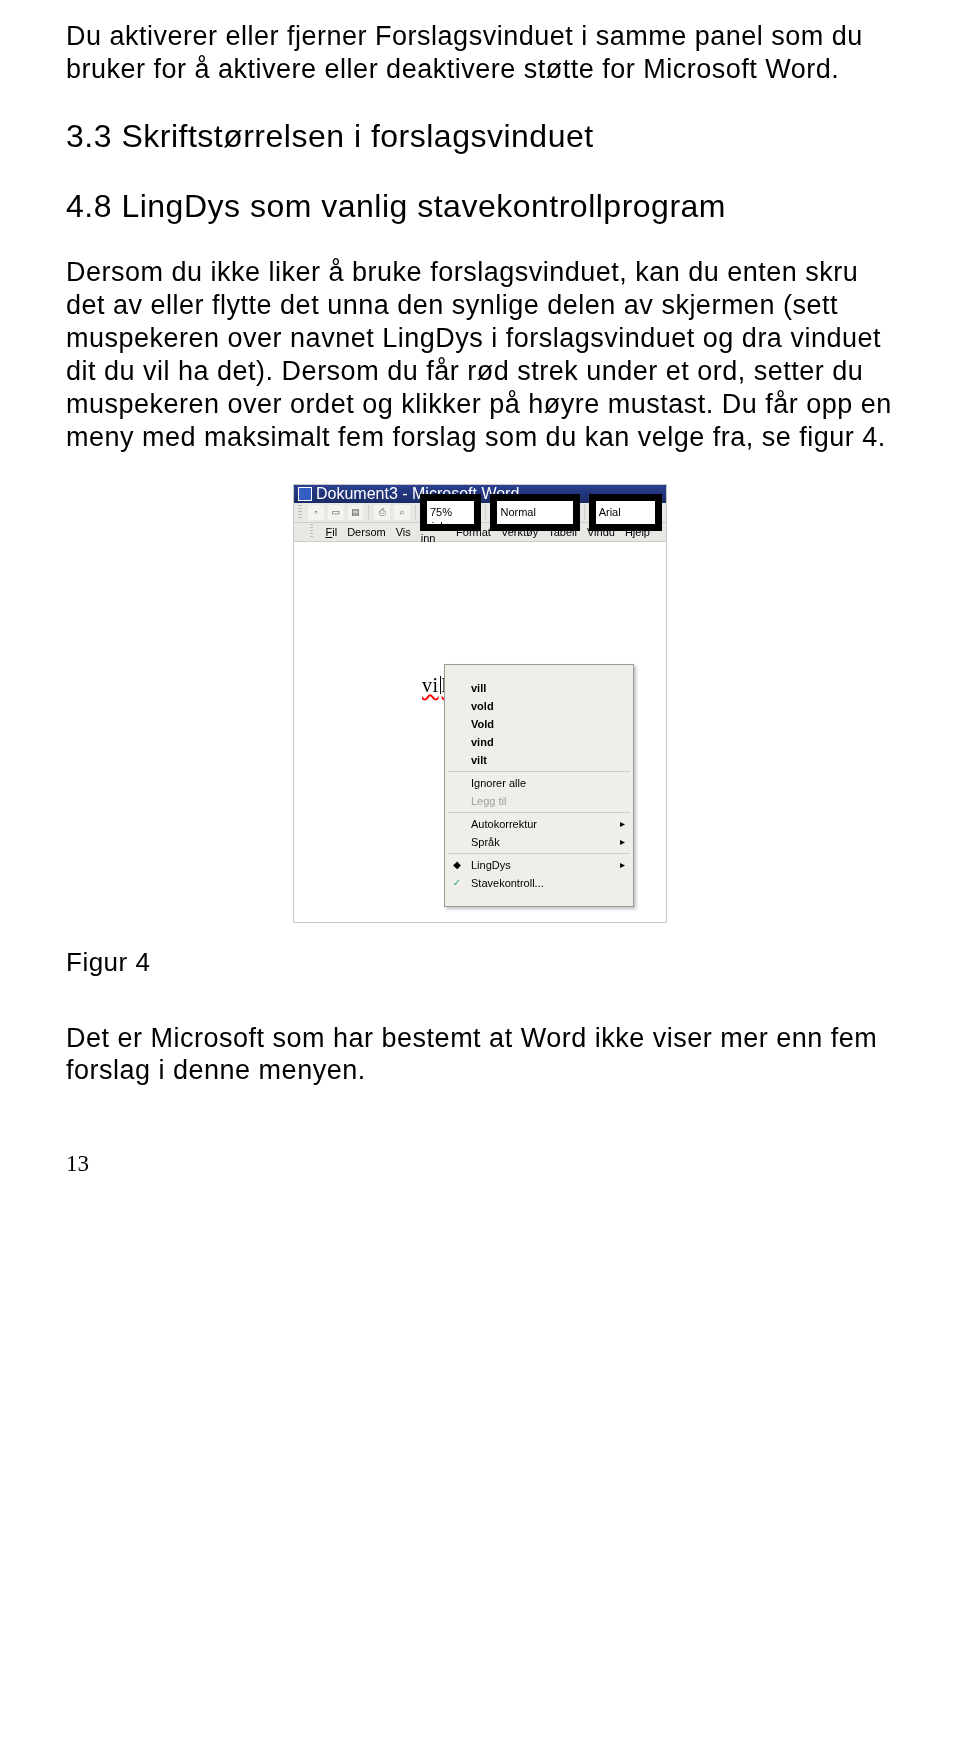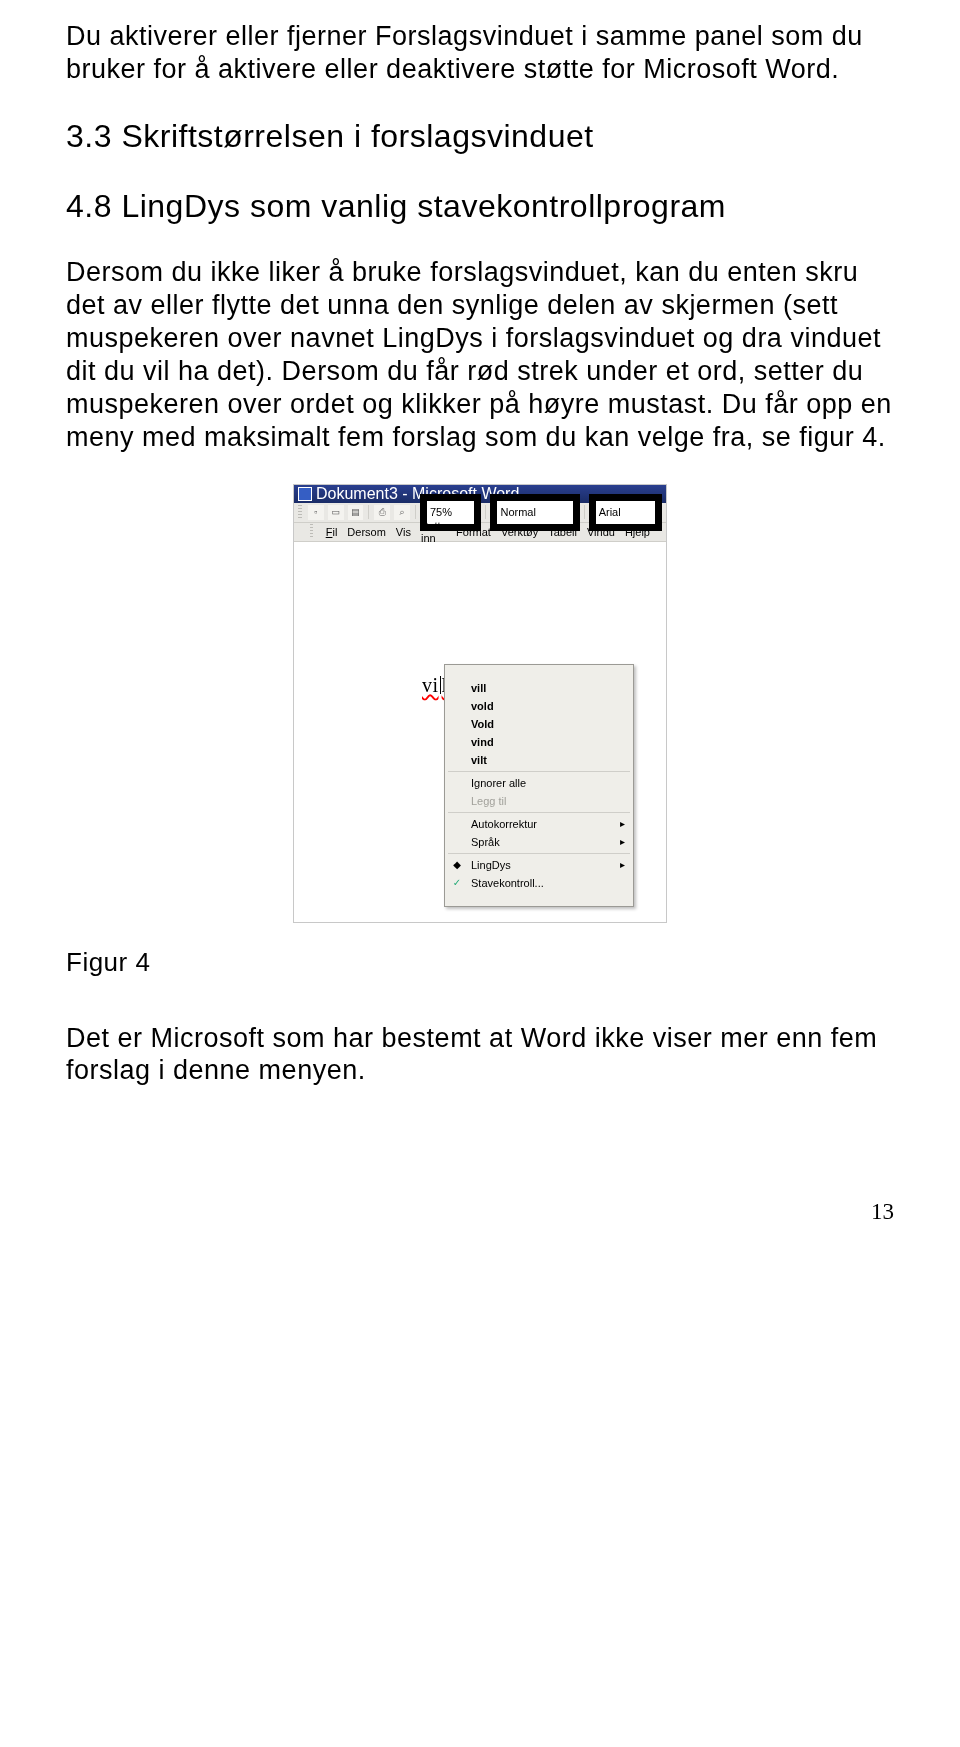--- a/index.html
+++ b/index.html
@@ -183,24 +183,24 @@
     justify-content: center;
     font-size: 10px;
   }
   .fig-caption {
     text-align: left;
     font-size: 26px;
     margin: 24px 0 44px 0;
     letter-spacing: 0.5px;
   }
   .page-number {
-    text-align: right;
+    text-align: left;
     font-size: 23px;
     font-family: "Times New Roman", serif;
-    margin-top: 112px;
+    margin-top: 64px;
   }
 </style>
 </head>
 <body>
 
 <div class="page">
 
   <p class="body-text">Du aktiverer eller fjerner Forslagsvinduet i samme panel som du bruker for å aktivere eller deaktivere støtte for Microsoft Word.</p>
 
   <h2 class="section-heading">3.3 Skriftstørrelsen i forslagsvinduet</h2>
@@ -238,21 +238,21 @@
         <span class="tb-field" style="width:54px">
           <span>Arial</span>
         </span>
       </div>
 
       <div class="menubar">
         <span class="handle"></span>
         <span><u>F</u>il</span>
         <span>Dersom</span>
         <span>Vis</span>
-        <span>Sett inn</span>
+        <span>Arial inn</span>
         <span>Format</span>
         <span>Verktøy</span>
         <span>Tabell</span>
         <span>Vindu</span>
         <span>Hjelp</span>
       </div>
 
       <div class="doc-area">
         <div class="typed">
           <span class="squiggle"><span>vi</span><span class="caret"></span><span>ld</span></span>

